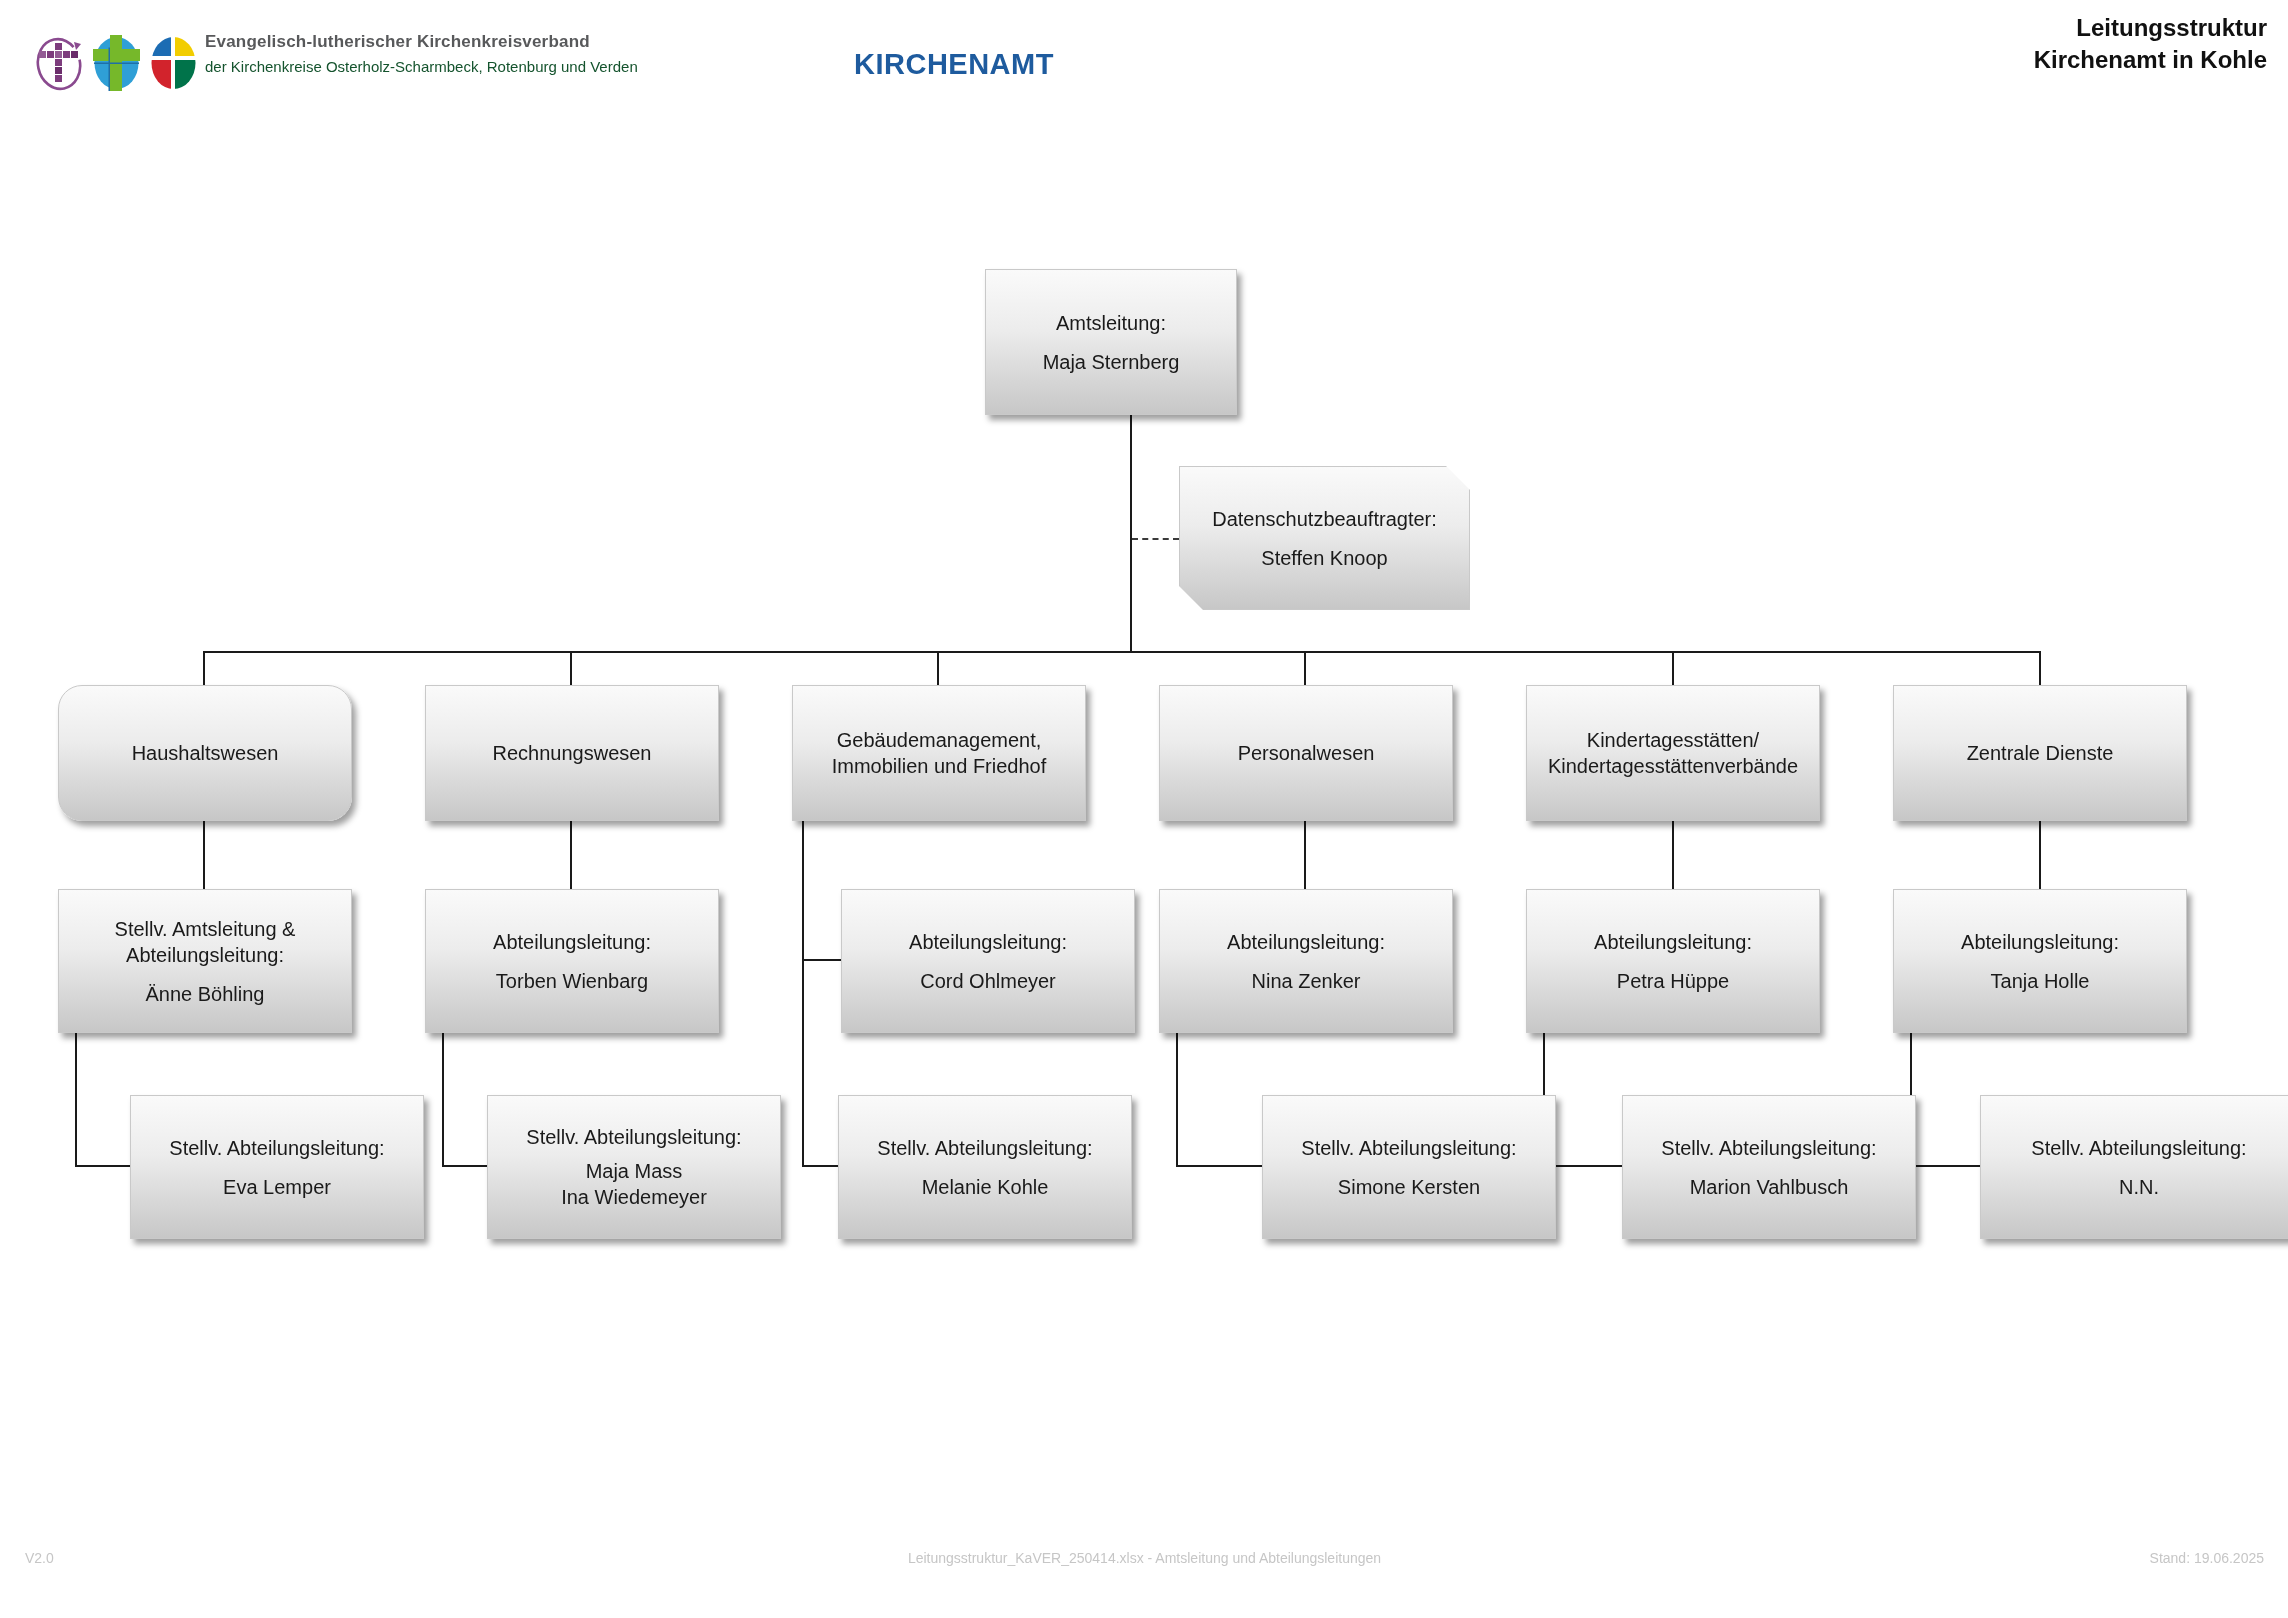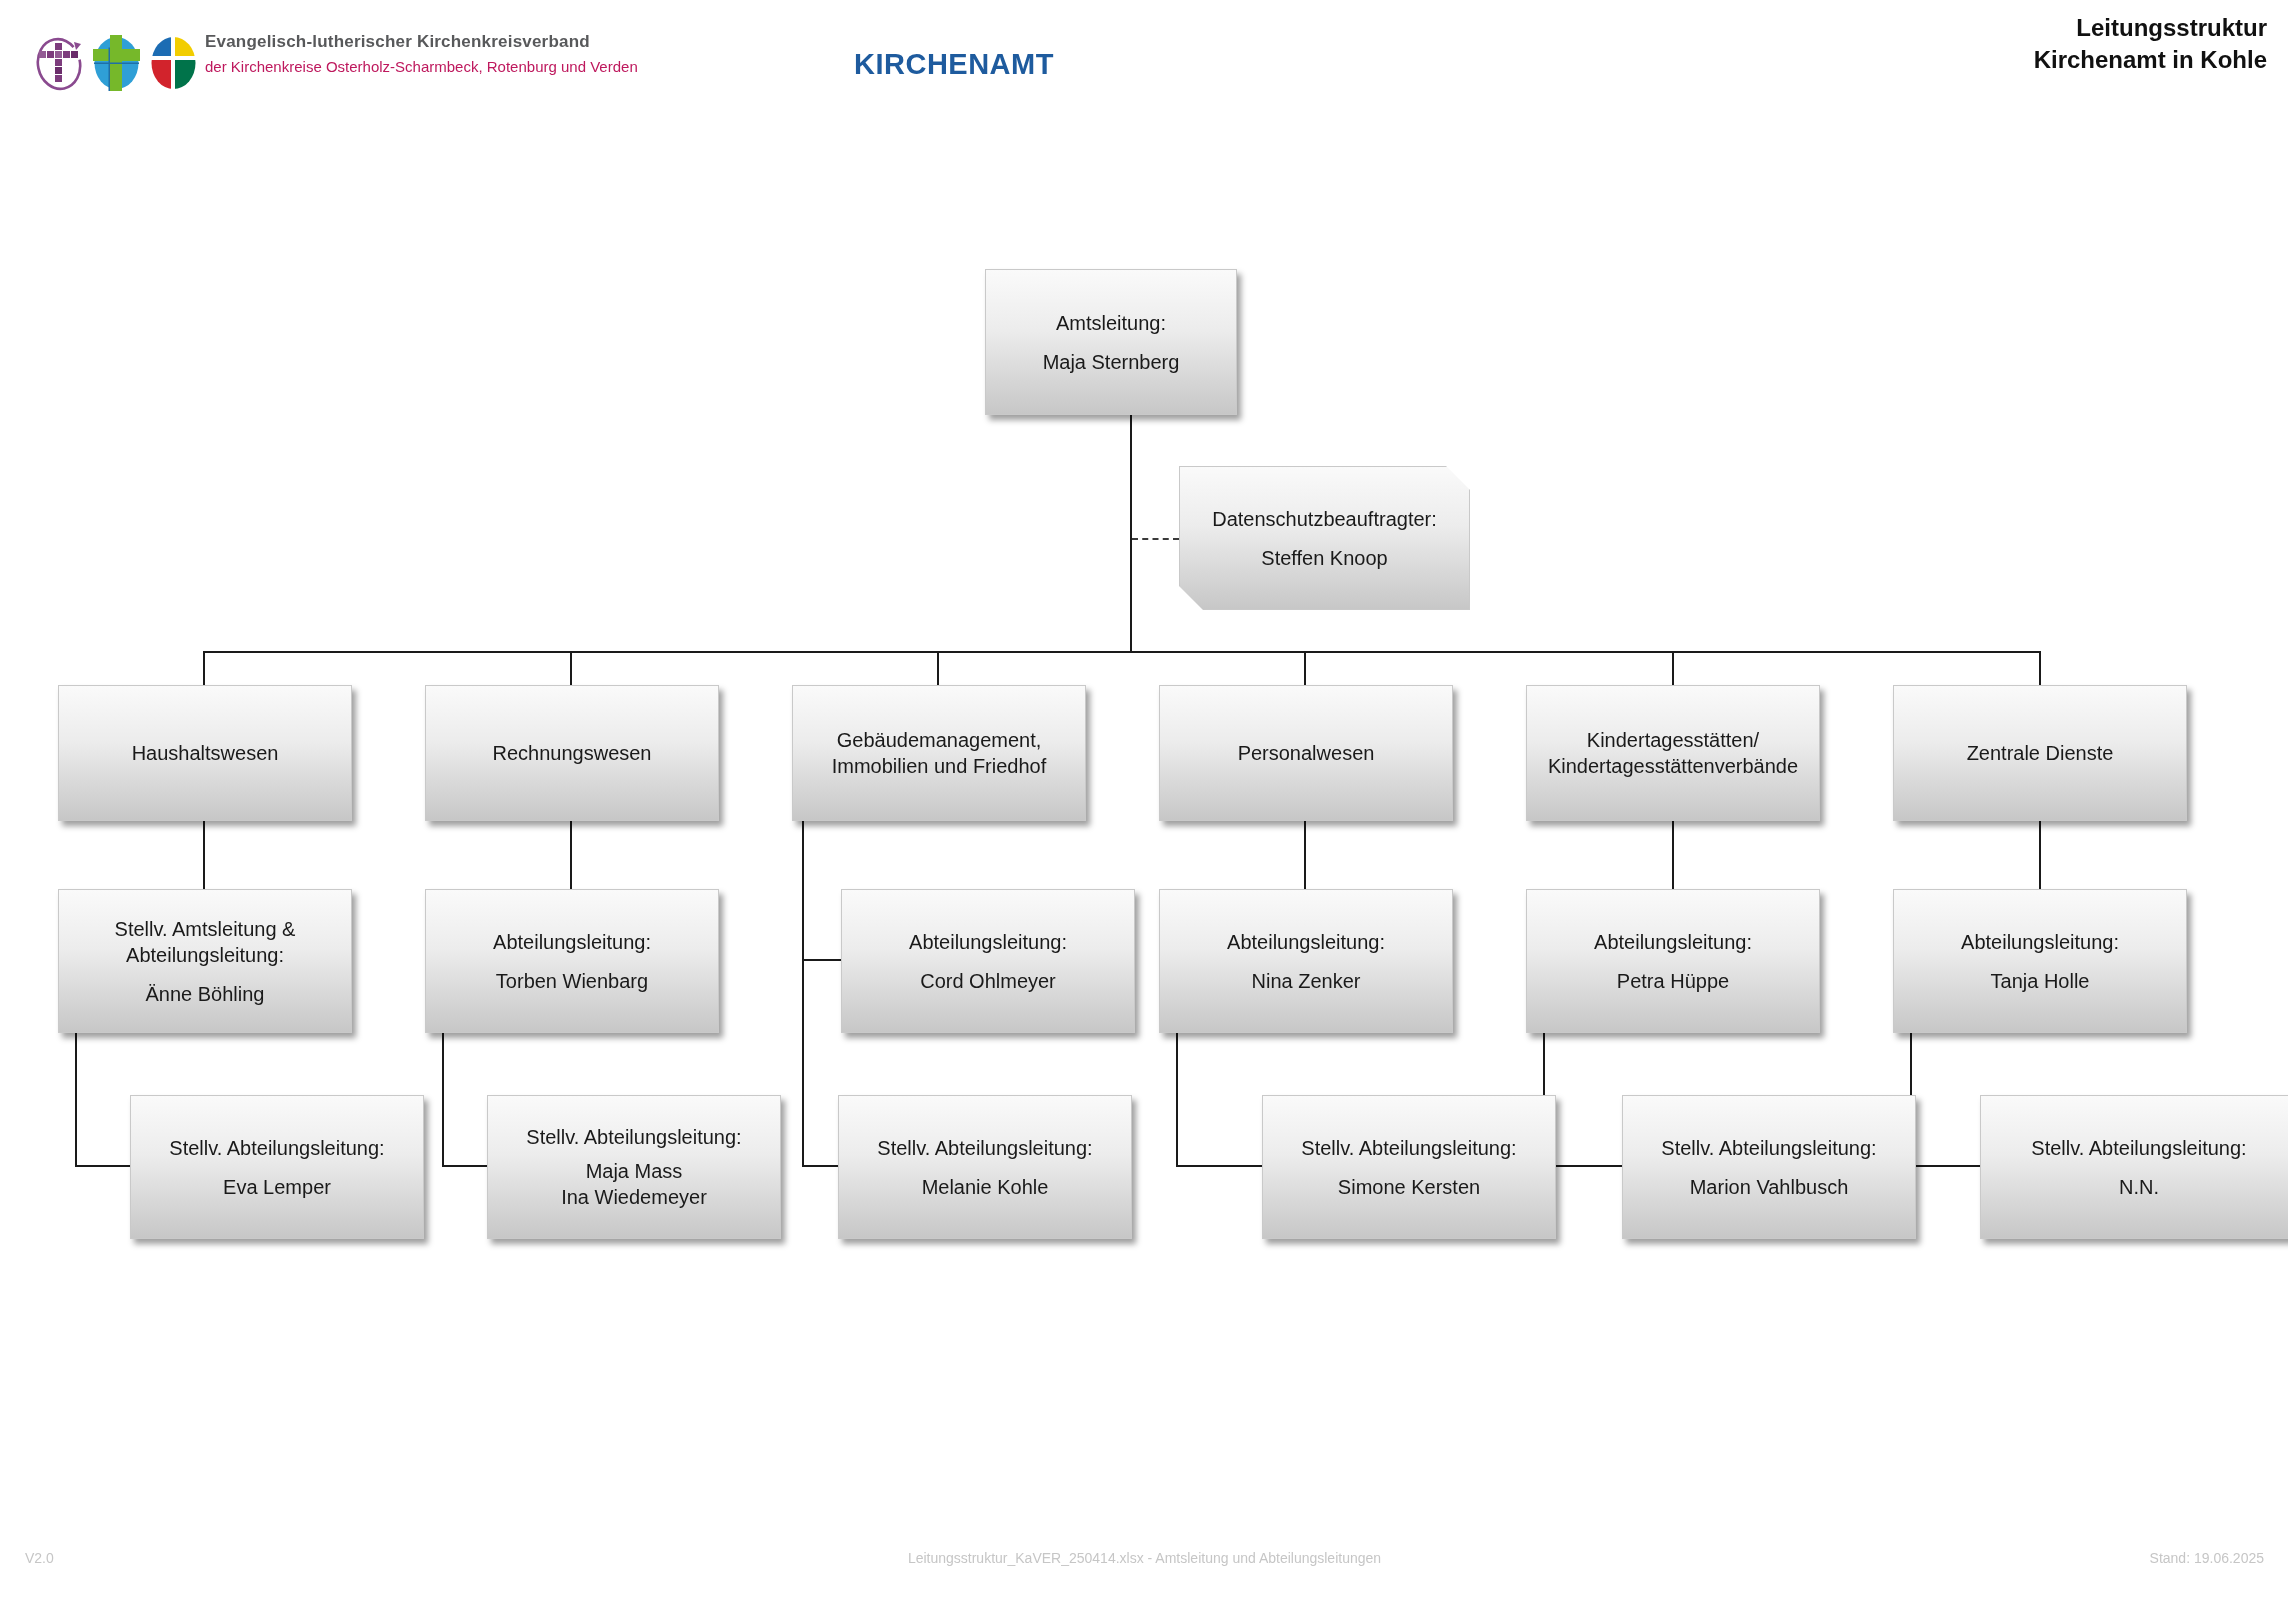--- a/index.html
+++ b/index.html
@@ -4,21 +4,21 @@
 <style>
   html,body{margin:0;padding:0;background:#ffffff;}
   .page{
     position:relative;width:2289px;height:1619px;background:#ffffff;overflow:hidden;
     font-family:"Liberation Sans","DejaVu Sans",sans-serif;color:#1a1a1a;
   }
   
   .logos{position:absolute;left:36px;top:34px;display:flex;gap:10px;align-items:center;}
   .orgtext{position:absolute;left:205px;top:32px;}
   .orgname{font-size:17px;font-weight:bold;color:#58595b;letter-spacing:0.2px;}
-  .orgsub{font-size:15px;color:#be185d;margin-top:6px;}
+  .orgsub{font-size:15px;color:#14532d;margin-top:6px;}
   .brand{position:absolute;left:854px;top:48px;font-size:29px;font-weight:bold;
          color:#1e5b9e;letter-spacing:0.5px;}
   .titleblock{position:absolute;right:22px;top:12px;text-align:right;
               font-size:24px;font-weight:bold;line-height:1.32;color:#111;}
   
   .obox{
     position:absolute;box-sizing:border-box;
     background:linear-gradient(180deg,#fafafa 0%,#ececec 42%,#c7c7c7 100%);
     border:1px solid #c9c9c9;
     box-shadow:4px 5px 6px rgba(0,0,0,.38);
@@ -132,21 +132,21 @@
   <div class="obox" style="left:985px;top:269px;width:252px;height:146px;">
     <div class="role">Amtsleitung:</div>
     <div class="nm">Maja Sternberg</div>
   </div>
 
   <div class="obox staffbox" style="left:1179px;top:466px;width:291px;height:144px;">
     <div class="role">Datenschutzbeauftragter:</div>
     <div class="nm">Steffen Knoop</div>
   </div>
 
-  <div class="obox" style="left:58px;top:685px;width:294px;height:136px;">
+  <div class="obox" style="left:58px;top:685px;width:294px;height:136px;border-radius:24px;">
     <div class="t">Haushaltswesen</div>
   </div>
   <div class="obox" style="left:425px;top:685px;width:294px;height:136px;">
     <div class="t">Rechnungswesen</div>
   </div>
   <div class="obox" style="left:792px;top:685px;width:294px;height:136px;">
     <div class="t">Gebäudemanagement,
 Immobilien und Friedhof</div>
   </div>
   <div class="obox" style="left:1526px;top:685px;width:294px;height:136px;">

